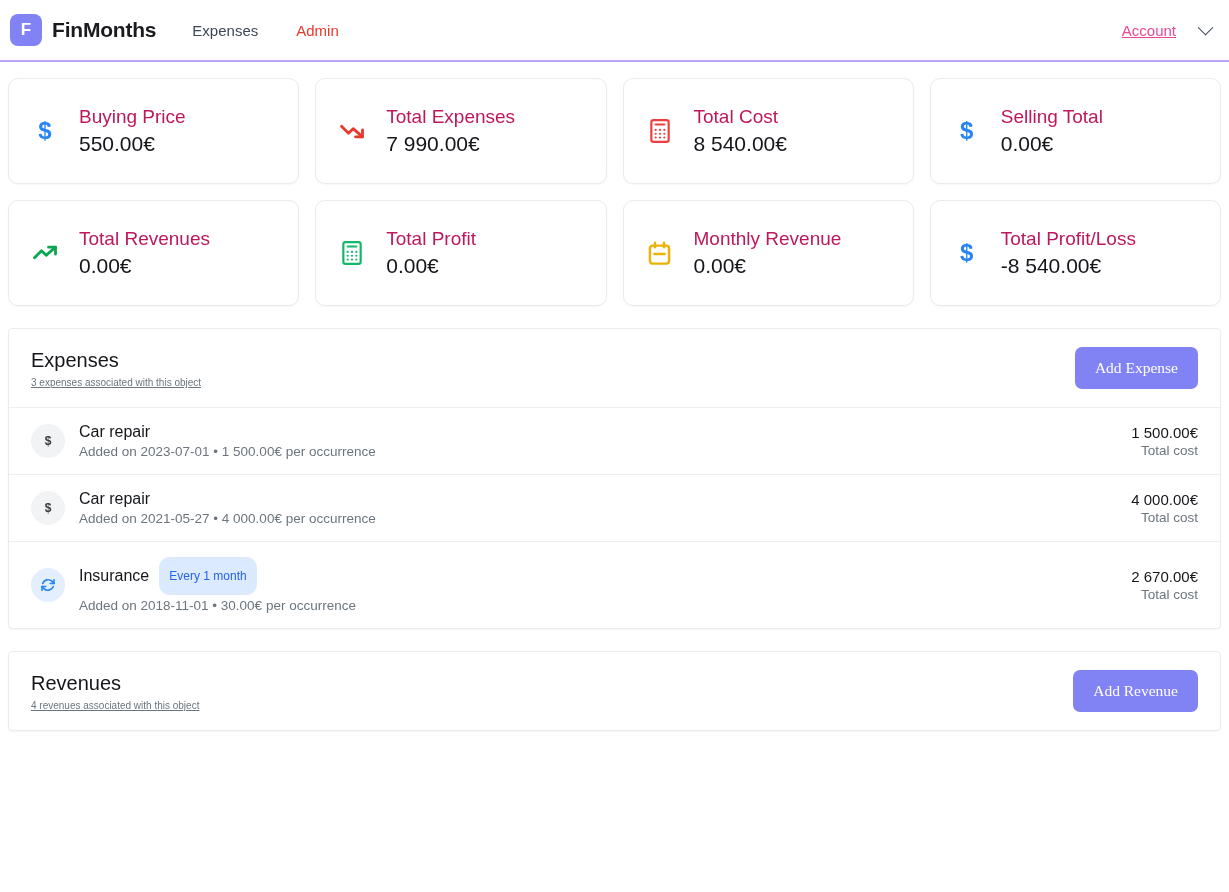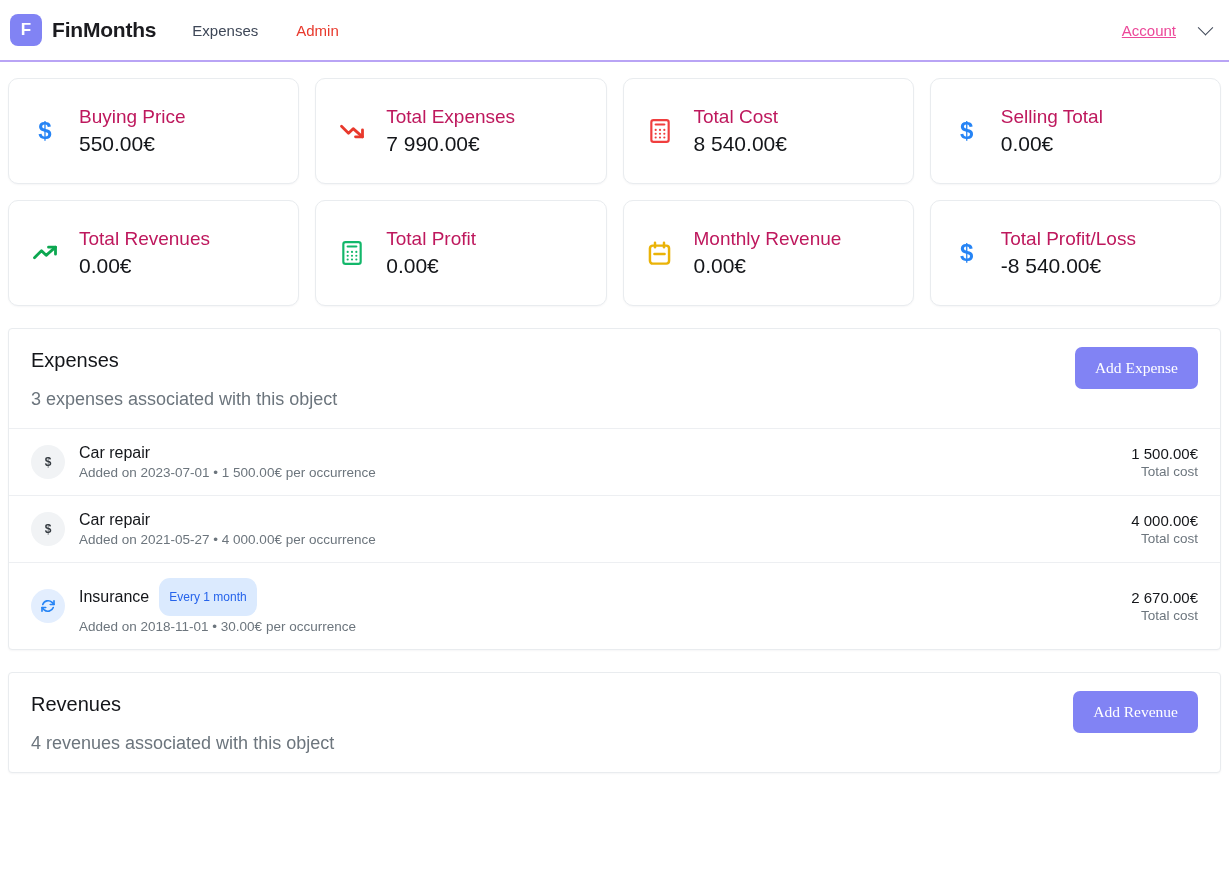--- a/index.html
+++ b/index.html
@@ -110,21 +110,21 @@
     border-radius: 4px;
     box-shadow: 0 1px 2px rgba(16,24,40,.04);
     overflow: hidden;
   }
   .panel-head {
     display: flex;
     align-items: flex-start;
     padding: 18px 22px 18px 22px;
   }
   .panel-title { font-size: 20px; color: #14161a; line-height: 1.3; }
-  .panel-sub { font-size: 18px; color: #6c757d; margin-top: 16px; }
+  .panel-sub { font-size: 10px; color: #6c757d; margin-top: 4px; text-decoration: underline; }
   .panel-head-spacer { flex: 1; }
   .btn-primary {
     background: #8183f4;
     color: #ffffff;
     border: none;
     border-radius: 7px;
     font-size: 15.5px;
     font-family: Liberation Serif, serif;
     padding: 12px 20px;
     cursor: pointer;

